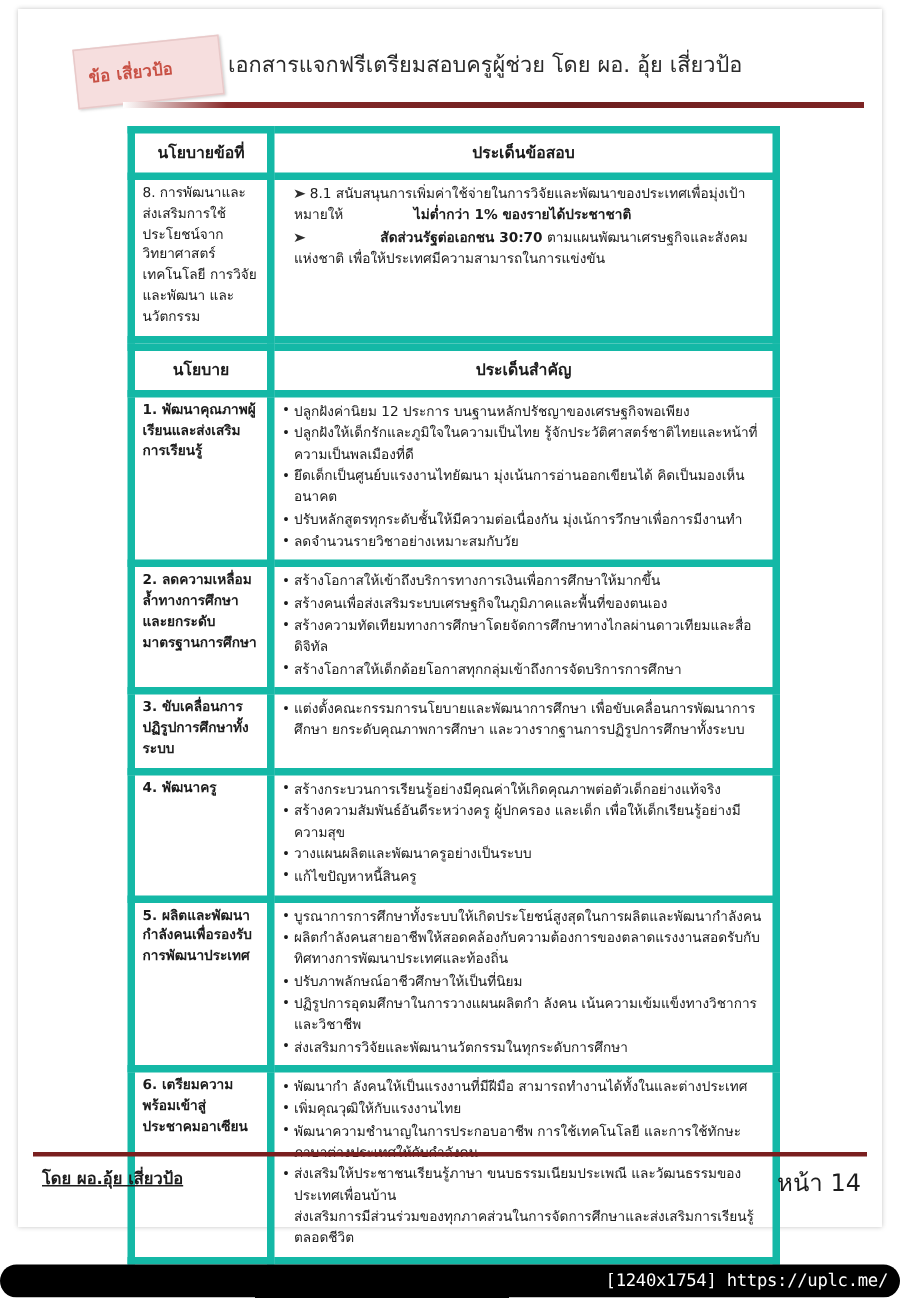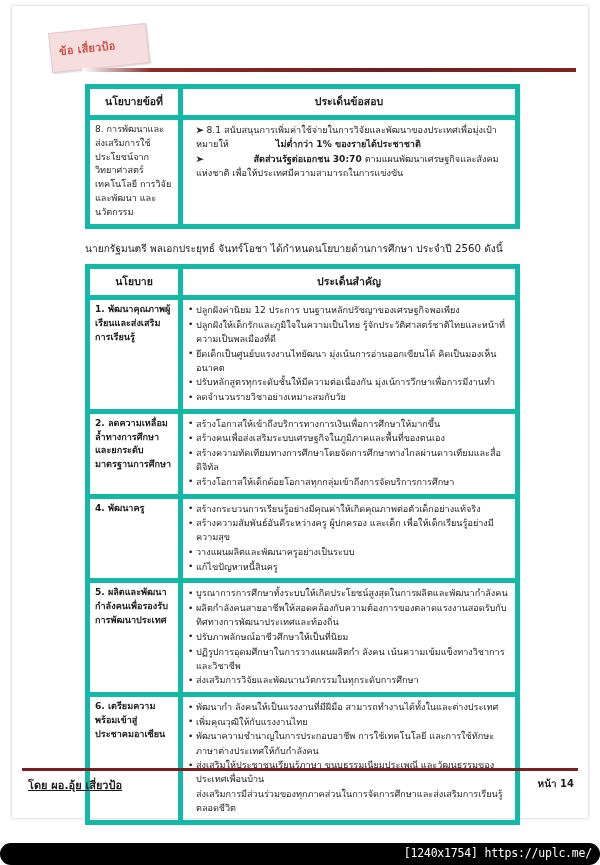--- a/index.html
+++ b/index.html
@@ -173,22 +173,22 @@
     top: 8px;
     font-size: 11px;
     font-weight: bold;
     color: #1c1c1c;
     text-decoration: underline;
   }
   #footer-right {
     position: absolute;
     right: 14px;
     top: 8px;
-    font-size: 10px;
-    font-weight: bold;
+    font-size: 16px;
+    font-weight: normal;
     color: #1c1c1c;
   }
 
   
   #watermark-bar {
     position: absolute;
     left: 0;
     bottom: 0;
     width: 600px;
     height: 22px;
@@ -207,20 +207,21 @@
 </style>
 </head>
 <body>
 
 <div id="page-sheet">
 
   <div id="header">
     <div id="stamp">
       <span id="stamp-text">ข้อ เสี่ยวป้อ</span>
     </div>
+    <div id="header-title">เอกสารแจกฟรีเตรียมสอบครูผู้ช่วย   โดย ผอ. อุ้ย เสี่ยวป้อ</div>
     <div id="header-rule"></div>
   </div>
 
   <div id="content">
 
     <table class="doc-table" id="table-top">
       <colgroup>
           <col class="col-policy">
           <col class="col-points">
         </colgroup>
@@ -236,21 +237,20 @@
             <td>
               <ul class="pts">
                 <li class="nobullet"><span class="pt-arrow">➤</span><span>8.1 สนับสนุนการเพิ่มค่าใช้จ่ายในการวิจัยและพัฒนาของประเทศเพื่อมุ่งเป้าหมายให้</span><span class="bold-seg">ไม่ต่ำกว่า 1% ของรายได้ประชาชาติ</span></li>
                 <li class="nobullet"><span class="pt-arrow">➤</span><span class="bold-seg">สัดส่วนรัฐต่อเอกชน 30:70</span><span> ตามแผนพัฒนาเศรษฐกิจและสังคมแห่งชาติ เพื่อให้ประเทศมีความสามารถในการแข่งขัน</span></li>
               </ul>
             </td>
           </tr>
         </tbody>
     </table>
 
-    <div id="intro-paragraph">นายกรัฐมนตรี พลเอกประยุทธ์ จันทร์โอชา ได้กำหนดนโยบายด้านการศึกษา ประจำปี 2560 ดังนี้</div>
 
     <table class="doc-table" id="table-main">
       <colgroup>
           <col class="col-policy">
           <col class="col-points">
         </colgroup>
       <thead>
         <tr>
           <th>นโยบาย</th>
           <th>ประเด็นสำคัญ</th>
@@ -274,20 +274,28 @@
             <td>
               <ul class="pts">
                 <li class="bulleted">สร้างโอกาสให้เข้าถึงบริการทางการเงินเพื่อการศึกษาให้มากขึ้น</li>
                 <li class="bulleted">สร้างคนเพื่อส่งเสริมระบบเศรษฐกิจในภูมิภาคและพื้นที่ของตนเอง</li>
                 <li class="bulleted">สร้างความทัดเทียมทางการศึกษาโดยจัดการศึกษาทางไกลผ่านดาวเทียมและสื่อดิจิทัล</li>
                 <li class="bulleted">สร้างโอกาสให้เด็กด้อยโอกาสทุกกลุ่มเข้าถึงการจัดบริการการศึกษา</li>
               </ul>
             </td>
           </tr>
           <tr>
+            <td class="policy-name">3. ขับเคลื่อนการปฏิรูปการศึกษาทั้งระบบ</td>
+            <td>
+              <ul class="pts">
+                <li class="bulleted">แต่งตั้งคณะกรรมการนโยบายและพัฒนาการศึกษา เพื่อขับเคลื่อนการพัฒนาการศึกษา ยกระดับคุณภาพการศึกษา และวางรากฐานการปฏิรูปการศึกษาทั้งระบบ</li>
+              </ul>
+            </td>
+          </tr>
+          <tr>
             <td class="policy-name">4. พัฒนาครู</td>
             <td>
               <ul class="pts">
                 <li class="bulleted">สร้างกระบวนการเรียนรู้อย่างมีคุณค่าให้เกิดคุณภาพต่อตัวเด็กอย่างแท้จริง</li>
                 <li class="bulleted">สร้างความสัมพันธ์อันดีระหว่างครู ผู้ปกครอง และเด็ก เพื่อให้เด็กเรียนรู้อย่างมีความสุข</li>
                 <li class="bulleted">วางแผนผลิตและพัฒนาครูอย่างเป็นระบบ</li>
                 <li class="bulleted">แก้ไขปัญหาหนี้สินครู</li>
               </ul>
             </td>
           </tr>

